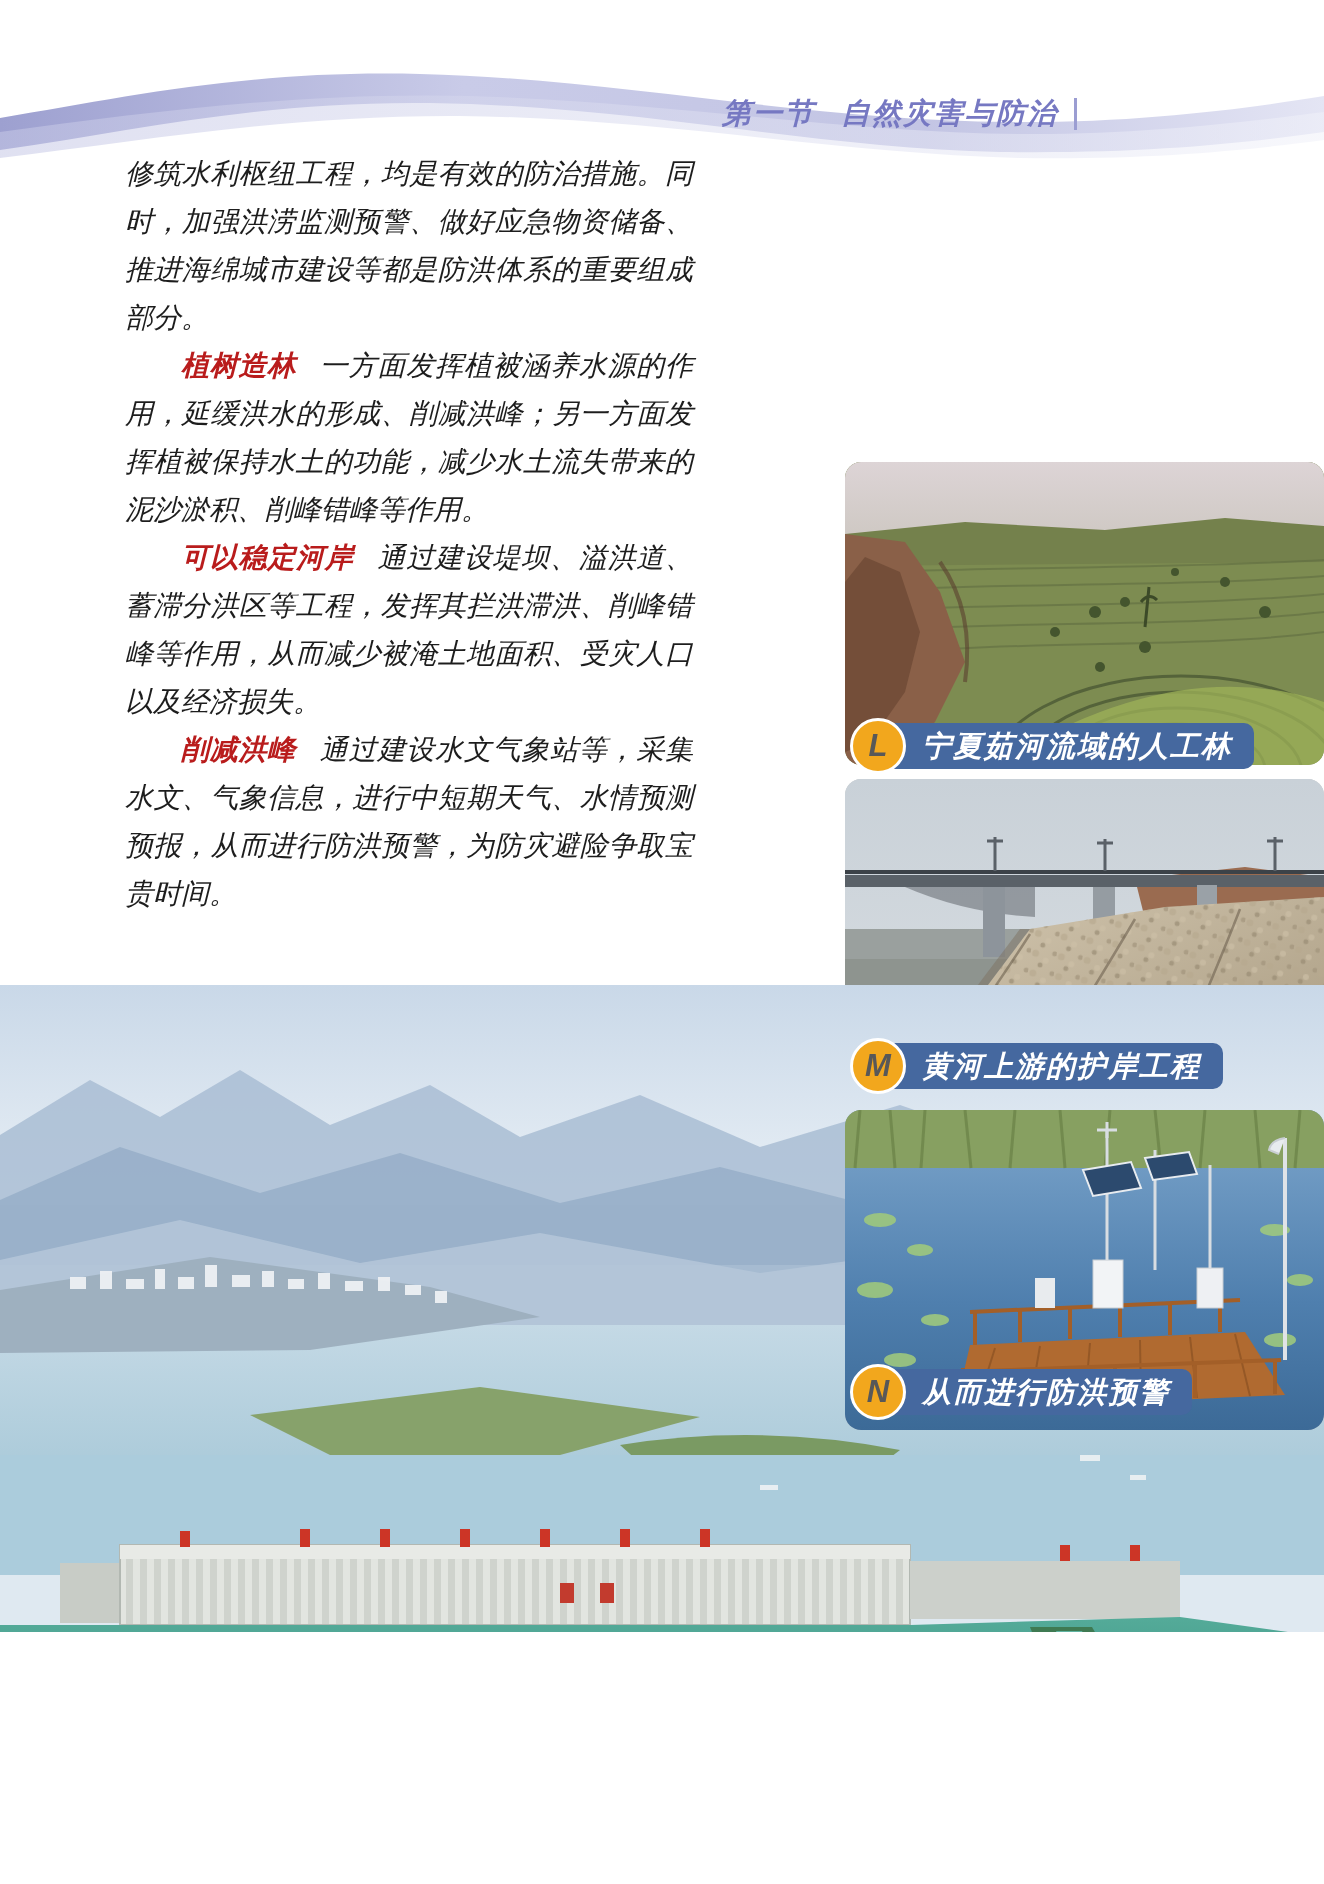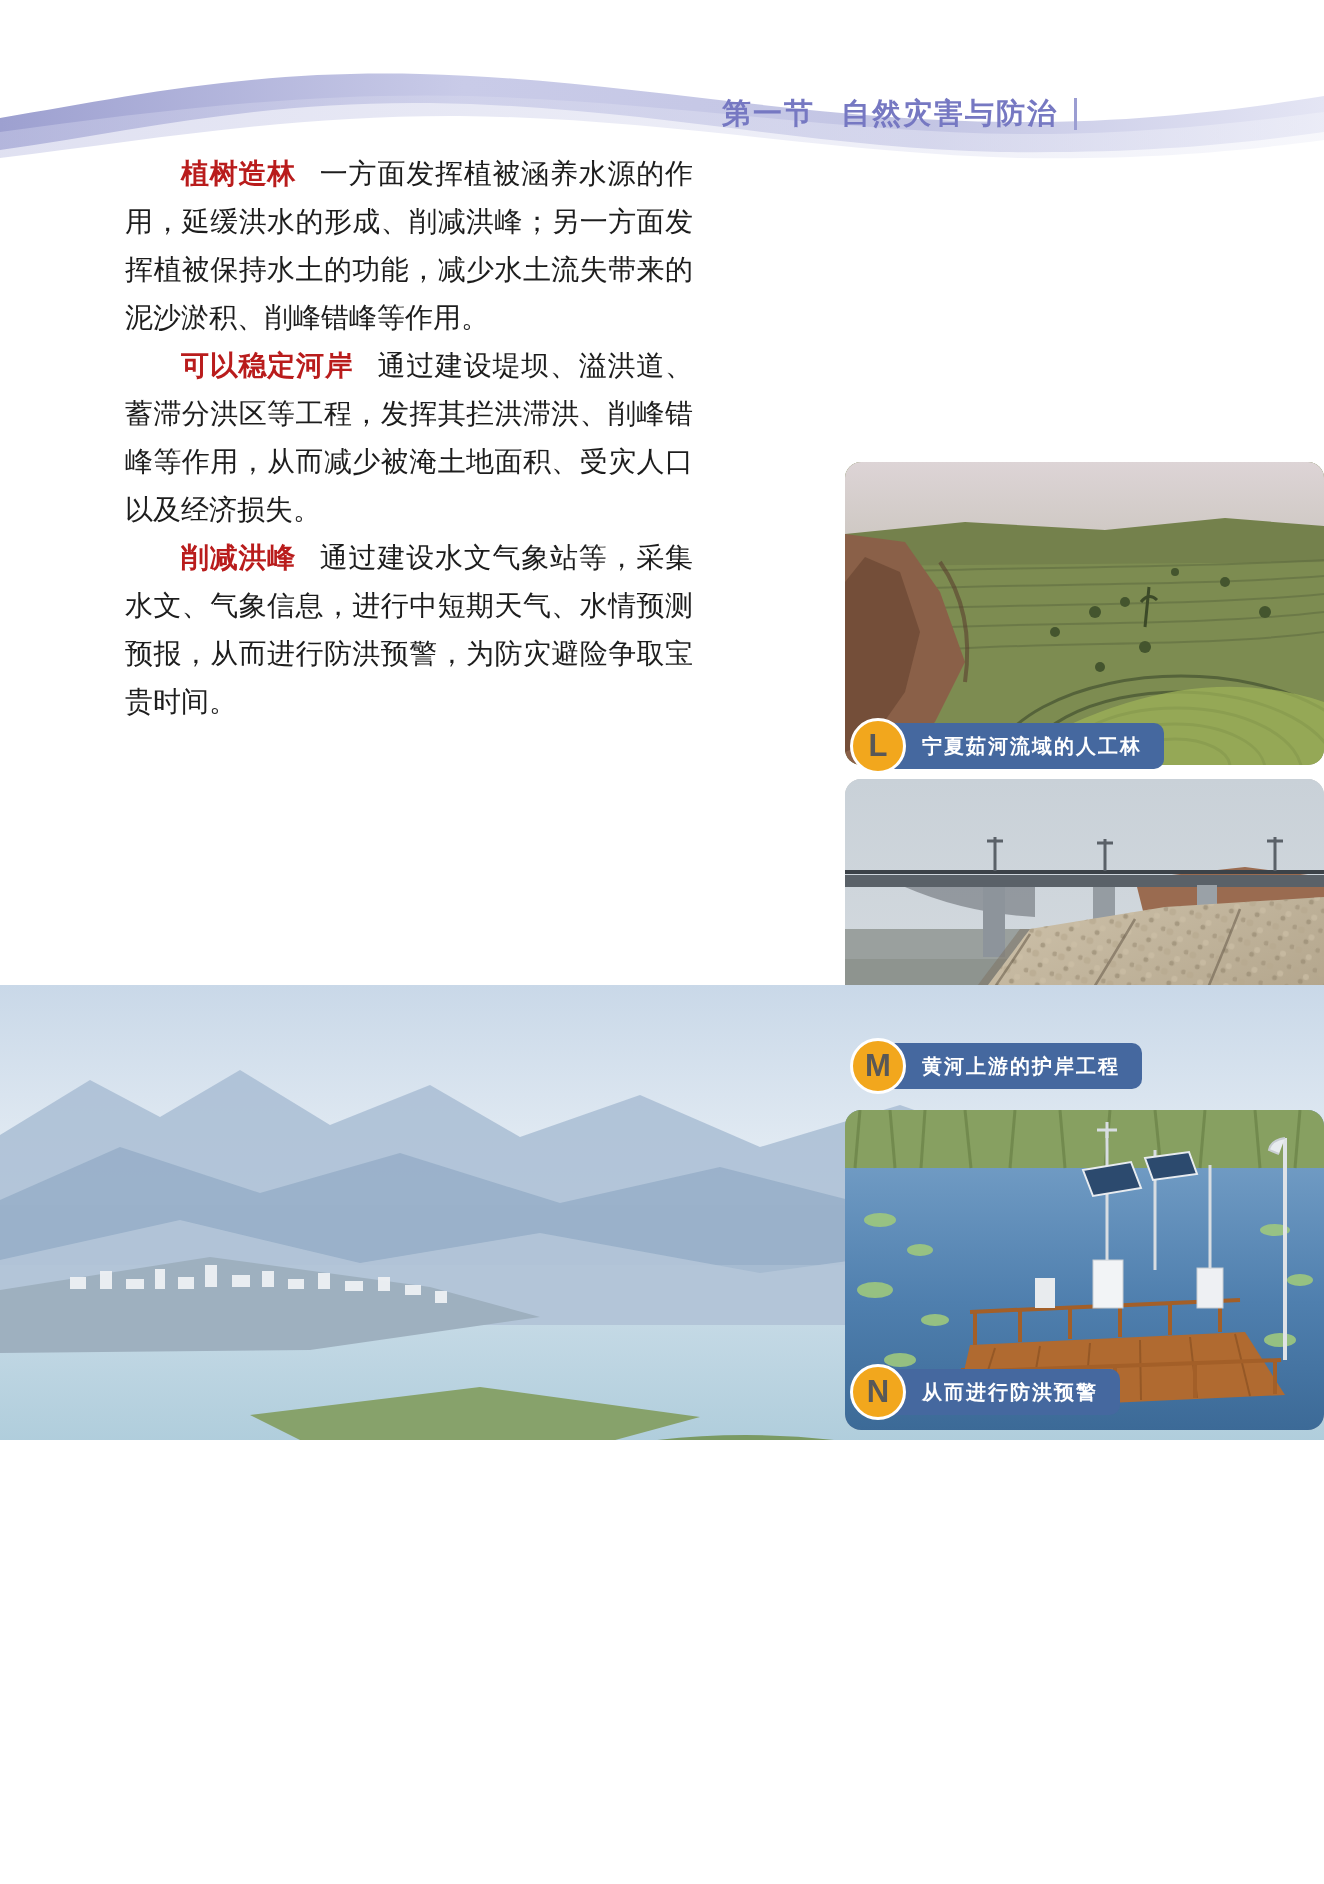--- a/index.html
+++ b/index.html
@@ -1,17 +1,17 @@
 <!DOCTYPE html>
 <html><head>
 <meta charset="utf-8">
 <style>
   html,body{margin:0;padding:0;}
   body{background:#ffffff;font-family:"Liberation Sans",sans-serif;}
-  .page{position:relative;width:1324px;height:1440px;background:#ffffff;overflow:hidden;}
+  .page{position:relative;width:1324px;height:1632px;background:#ffffff;overflow:hidden;font-style:italic;}
 
   
   .ribbon{position:absolute;left:0;top:0;width:1324px;height:180px;z-index:1;}
   .header-text{position:absolute;left:722px;top:94px;z-index:2;display:flex;align-items:center;
     color:#7678c2;font-weight:700;font-size:29px;letter-spacing:2px;}
   .header-text .sec{margin-right:26px;}
   .header-divider{width:3px;height:32px;background:#9b9dd2;margin-left:16px;}
 
   
   .bodycol{position:absolute;left:125px;top:150px;width:568px;z-index:2;
@@ -31,21 +31,21 @@
 
   
   .caption{position:absolute;z-index:30;display:flex;align-items:center;}
   .cap-l{left:850px;top:718px;}
   .cap-m{left:850px;top:1038px;}
   .cap-n{left:850px;top:1364px;}
   .cap-o{left:150px;top:1660px;}
   .badge{width:56px;height:56px;border-radius:50%;background:#f2a71d;border:3px solid #ffffff;
     color:#585858;font-weight:700;font-size:31px;display:flex;align-items:center;justify-content:center;
     box-sizing:border-box;margin-right:-30px;position:relative;z-index:2;}
-  .capbar{background:#45689f;color:#ffffff;font-weight:700;font-size:20px;height:46px;line-height:46px;
+  .capbar{background:#45689f;color:#ffffff;font-weight:700;font-size:29px;height:46px;line-height:46px;
     border-radius:10px;padding:0 22px 0 46px;white-space:nowrap;letter-spacing:2px;}
 
   .pagenum{position:absolute;left:1150px;top:1708px;z-index:40;
     font-family:"DejaVu Serif",serif;font-weight:700;font-size:44px;color:#18242f;}
 </style>
 </head>
 <body>
 
 <div class="page">
 
@@ -66,20 +66,21 @@
     <path d="M0,132 C150,112 300,92 470,96 C680,102 860,136 1050,134 C1170,132 1260,120 1324,112 L1324,140 C1250,150 1150,160 1020,158 C840,154 660,118 460,116 C290,115 150,140 0,158 Z" fill="url(#ribG2)" opacity="0.55"></path>
   </svg>
 
   <div class="header-text">
     <span class="sec">第一节</span>
     <span>自然灾害与防治</span>
     <span class="header-divider"></span>
   </div>
 
   <div class="bodycol">
+    <p><span>修筑水利枢纽工程，均是有效的防治措施。同时，加强洪涝监测预警、做好应急物资储备、推进海绵城市建设等都是防洪体系的重要组成部分。</span></p>
     <p class="indent"><span class="lead">植树造林</span><span>一方面发挥植被涵养水源的作用，延缓洪水的形成、削减洪峰；另一方面发挥植被保持水土的功能，减少水土流失带来的泥沙淤积、削峰错峰等作用。</span></p>
     <p class="indent"><span class="lead">可以稳定河岸</span><span>通过建设堤坝、溢洪道、蓄滞分洪区等工程，发挥其拦洪滞洪、削峰错峰等作用，从而减少被淹土地面积、受灾人口以及经济损失。</span></p>
     <p class="indent"><span class="lead">削减洪峰</span><span>通过建设水文气象站等，采集水文、气象信息，进行中短期天气、水情预测预报，从而进行防洪预警，为防灾避险争取宝贵时间。</span></p>
   </div>
 
   <div class="fig fig-l">
     <svg viewBox="0 0 479 303" preserveAspectRatio="none" aria-hidden="true">
       <defs>
         <linearGradient id="skyL" x1="0" y1="0" x2="0" y2="1">
           <stop offset="0" stop-color="#ddd4d6"></stop>

